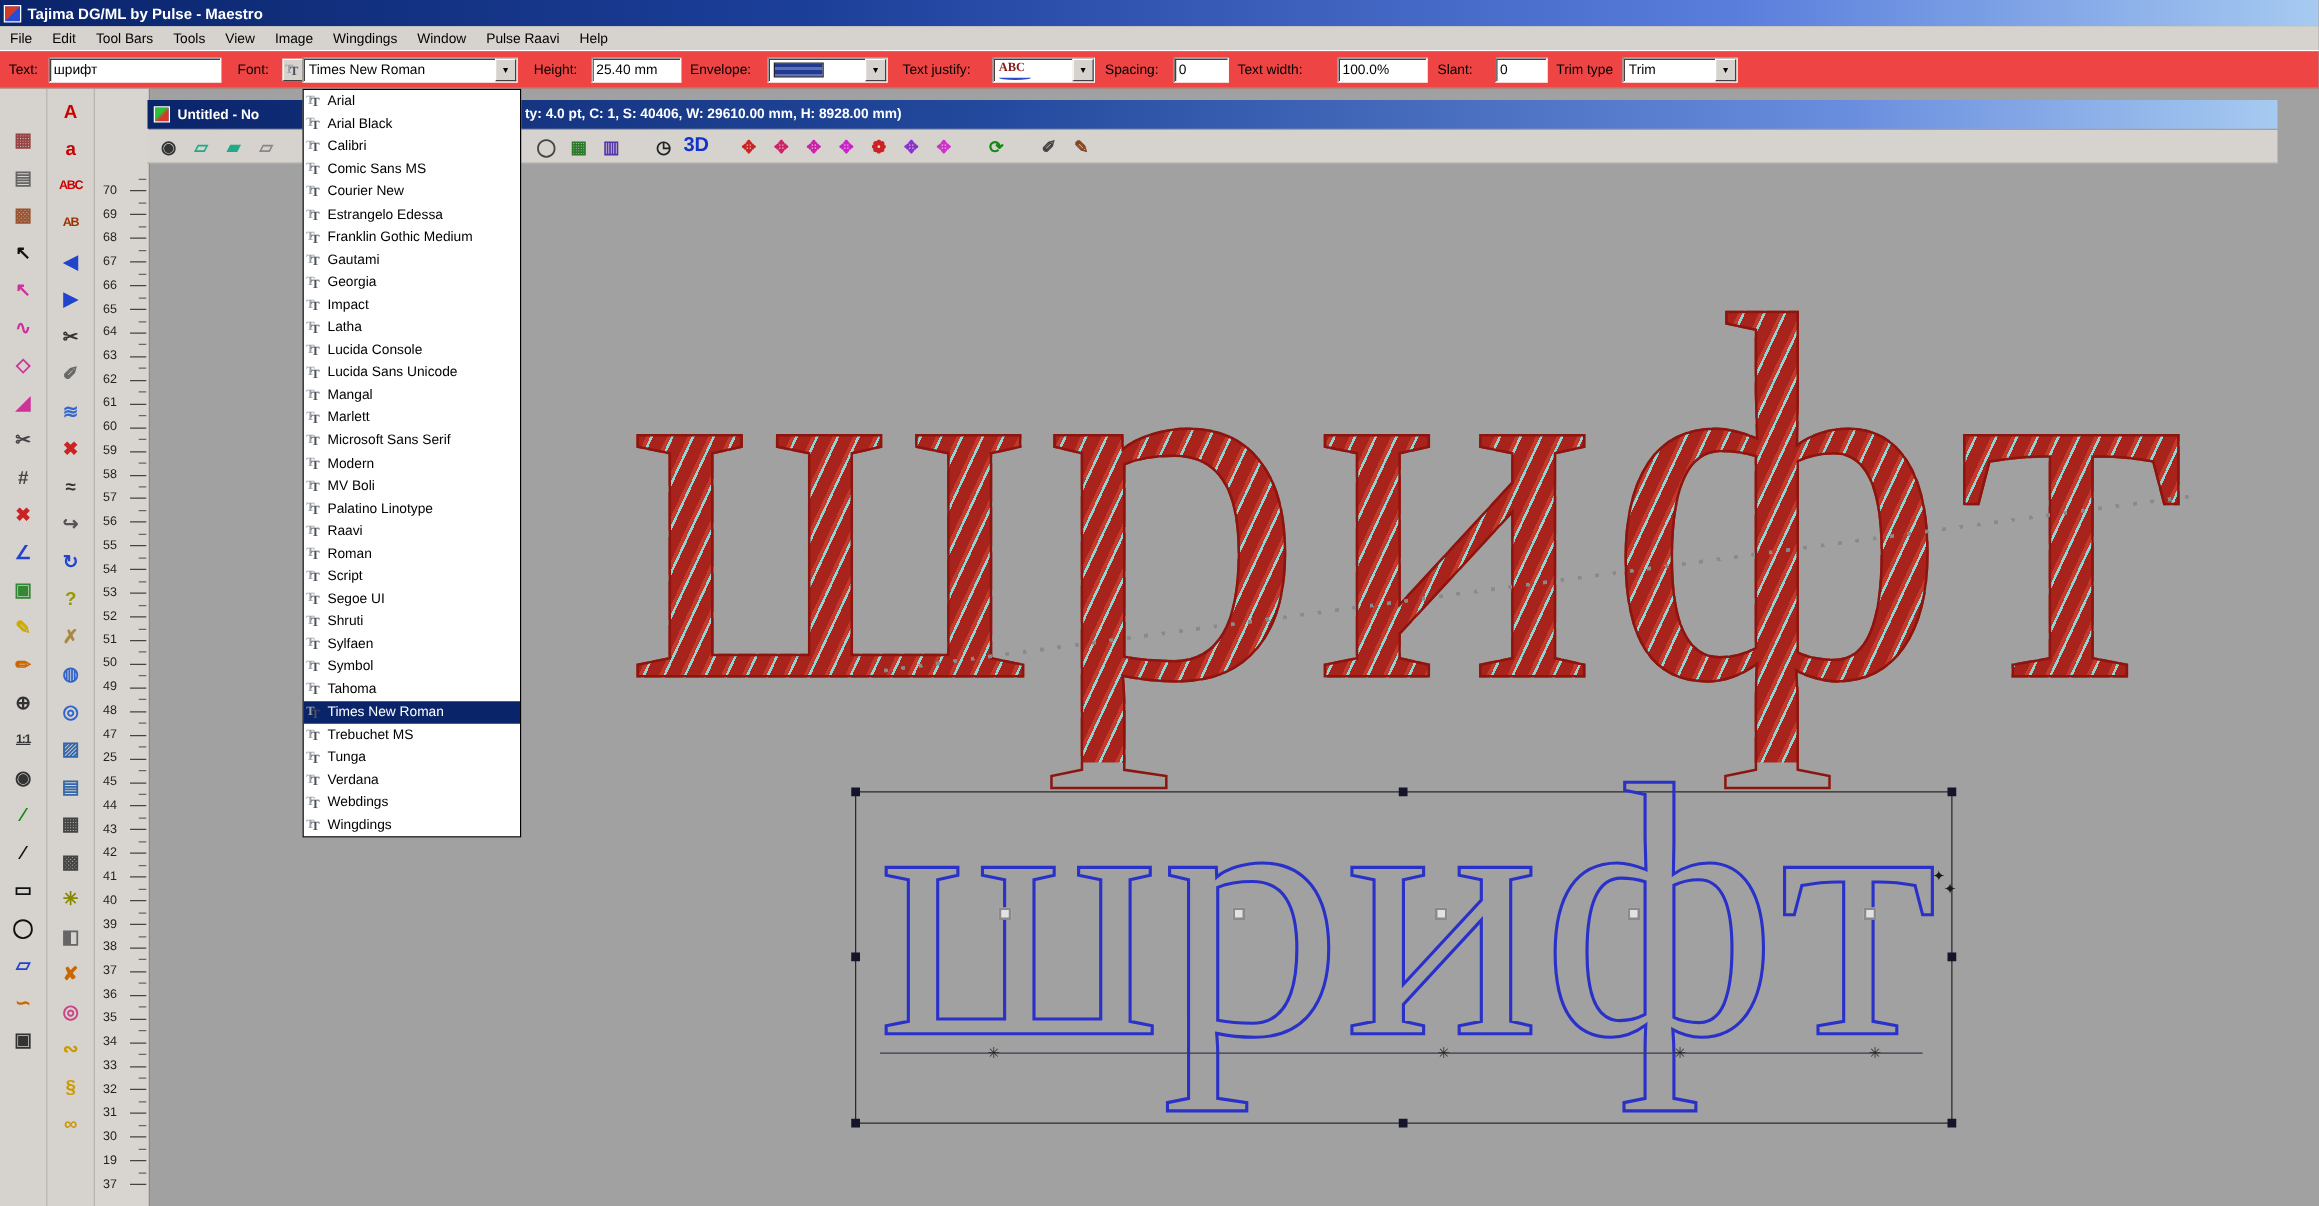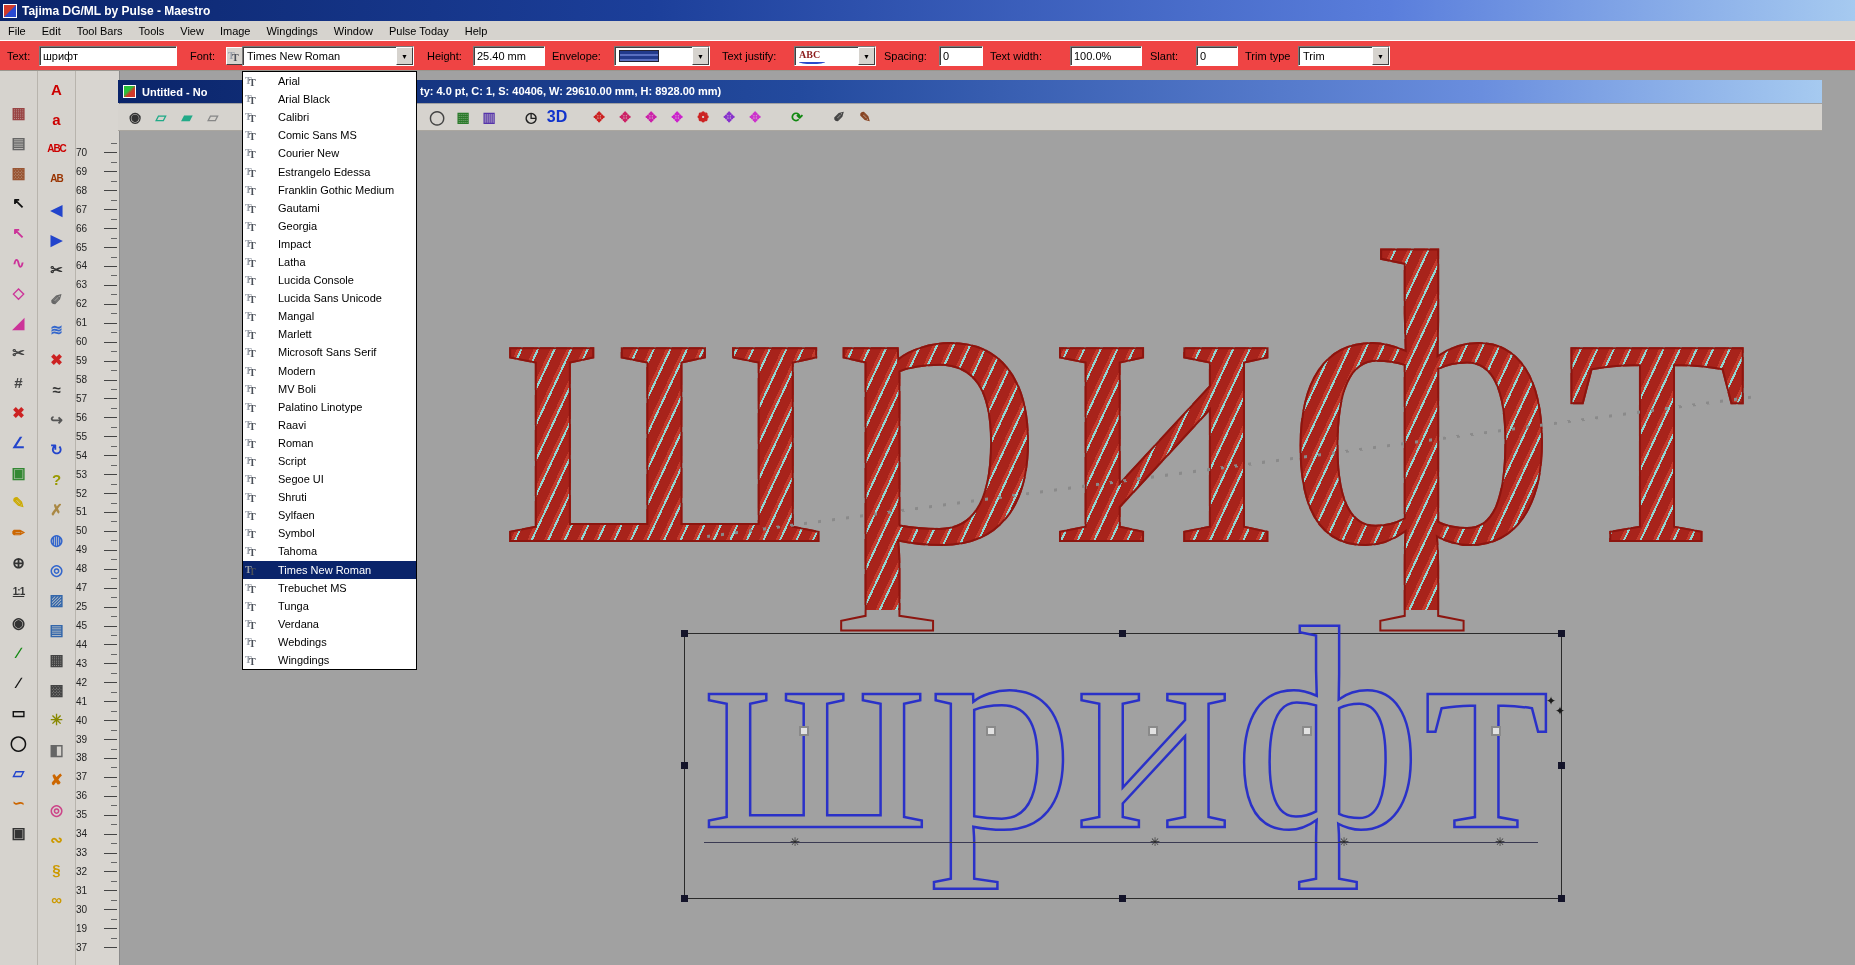--- a/index.html
+++ b/index.html
@@ -39,42 +39,42 @@
   .toolcol{position:absolute;top:71px;bottom:0;background:#d6d3ce;border-right:1px solid #b8b4ad}
   #toolcol1{left:0;width:38px;padding-top:26px}
   #toolcol2{left:38px;width:38px;padding-top:3px}
   .tool-btn{width:34px;height:30px;margin:0 auto;display:flex;align-items:center;justify-content:center;cursor:default}
   .tool-btn .glyph{font-size:15px;font-weight:bold;line-height:1}
   .tool-btn .glyph.small-txt{font-size:10px;letter-spacing:-1px}
 
   
   #ruler{position:absolute;left:76px;top:71px;bottom:0;width:44px;background:#d8d5d0;border-right:1px solid #8a8a8a}
   .ruler-row{position:relative;height:18.93px;display:flex;align-items:center}
-  .ruler-row .num{width:24px;text-align:left;font-size:10px;color:#222}
+  .ruler-row .num{width:24px;text-align:center;font-size:10px;color:#222}
   .ruler-row .maj{position:absolute;right:2px;top:50%;width:13px;height:1px;background:#444}
   .ruler-row .min{position:absolute;right:2px;top:0;width:6px;height:1px;background:#666}
 
   
   .docbar-title{position:absolute;left:118px;top:80px;width:1704px;height:23px;display:flex;align-items:center;gap:6px;padding-left:5px;
     background:linear-gradient(to right,#0a246a 0%,#234a9e 40%,#6a8ede 80%,#a6caf0 100%);color:#fff;font-weight:bold;z-index:2}
   .doc-icon{width:13px;height:13px;background:linear-gradient(135deg,#2ac23a 0 40%,#d23a2a 60%);border:1px solid #fff}
   .doc-title-right{position:absolute;left:302px;top:5px;white-space:nowrap}
   .docbar-tools{position:absolute;left:118px;top:104px;width:1704px;height:27px;background:#d6d3ce;border-bottom:1px solid #aaa69f;z-index:2}
   .docbar-group{position:absolute;top:1px;display:flex;align-items:center}
   #docbar-left{left:4px}
   #docbar-right{left:306px}
   .doc-tool{width:26px;height:24px;display:flex;align-items:center;justify-content:center;cursor:default}
   .doc-tool .glyph{font-size:14px;font-weight:bold;line-height:1}
   .doc-tool .glyph.small-txt{font-size:16px}
   .gap-after{margin-right:16px}
 
   
   #font-dropdown{position:absolute;left:242px;top:71px;width:175px;background:#fff;border:1px solid #000;z-index:10}
   .font-item{height:18.1px;display:flex;align-items:center;padding-left:2px;cursor:default}
-  .font-item .name{margin-left:20px;white-space:nowrap}
+  .font-item .name{margin-left:4px;white-space:nowrap}
   .font-item.selected{background:#0a246a;color:#fff}
 
   
   .stitch-text{position:absolute;left:503px;top:190px;z-index:1;font-family:"Liberation Serif",serif;
     font-size:420px;line-height:1;letter-spacing:8px;color:transparent;
     background:repeating-linear-gradient(115deg,#a8231b 0 5px,#c33a2c 5px 8px,#8fd6d2 8px 10px,#a8231b 10px 15px);
     -webkit-background-clip:text;background-clip:text;-webkit-text-stroke:2px #8c150f;white-space:nowrap}
   .travel-line{position:absolute;left:707px;top:535px;width:1053px;height:3px;z-index:2;
     background:repeating-linear-gradient(to right,#8a8a8a 0 3px,transparent 3px 14px);
     transform:rotate(-7.6deg);transform-origin:0 0}
@@ -100,21 +100,21 @@
 
 <div class="menubar" id="menubar">
     <div class="menu-item">File</div>
     <div class="menu-item">Edit</div>
     <div class="menu-item">Tool Bars</div>
     <div class="menu-item">Tools</div>
     <div class="menu-item">View</div>
     <div class="menu-item">Image</div>
     <div class="menu-item">Wingdings</div>
     <div class="menu-item">Window</div>
-    <div class="menu-item">Pulse Today</div>
+    <div class="menu-item">Pulse Raavi</div>
     <div class="menu-item">Help</div>
   </div>
 
 <div class="propbar">
   <span class="lbl" style="left:7px">Text:</span>
   <input class="tb-input sunken" style="left: 39px; width: 138px;" value="шрифт">
   <span class="lbl" style="left:190px">Font:</span>
   <div class="tt-btn" style="left:226px">
     <span class="tt-icon">
         <i>T</i>

